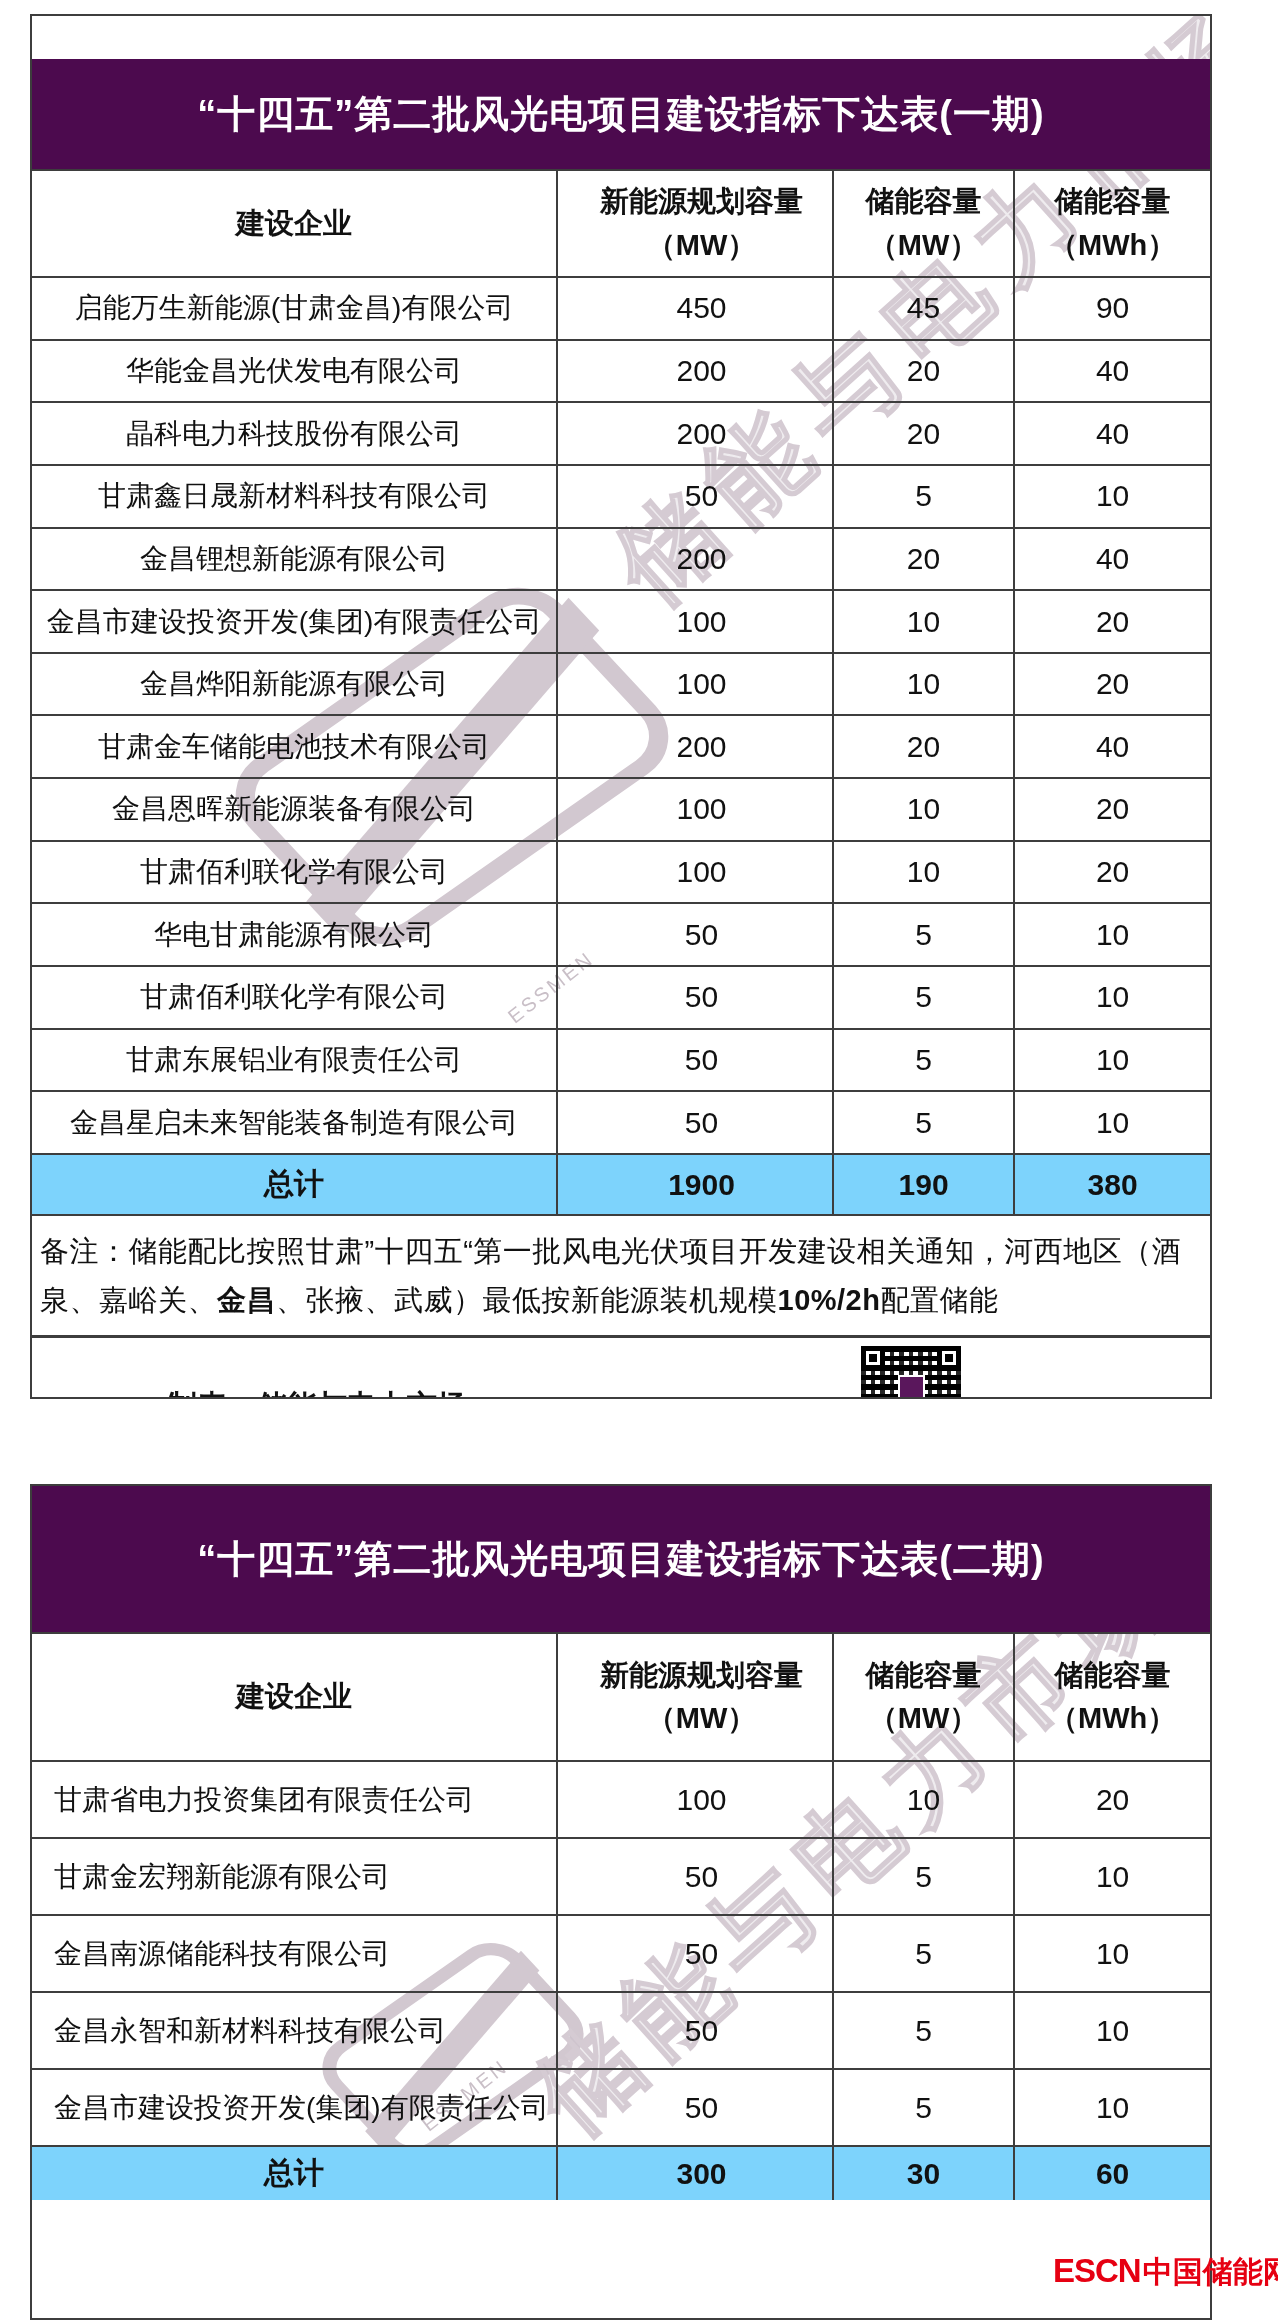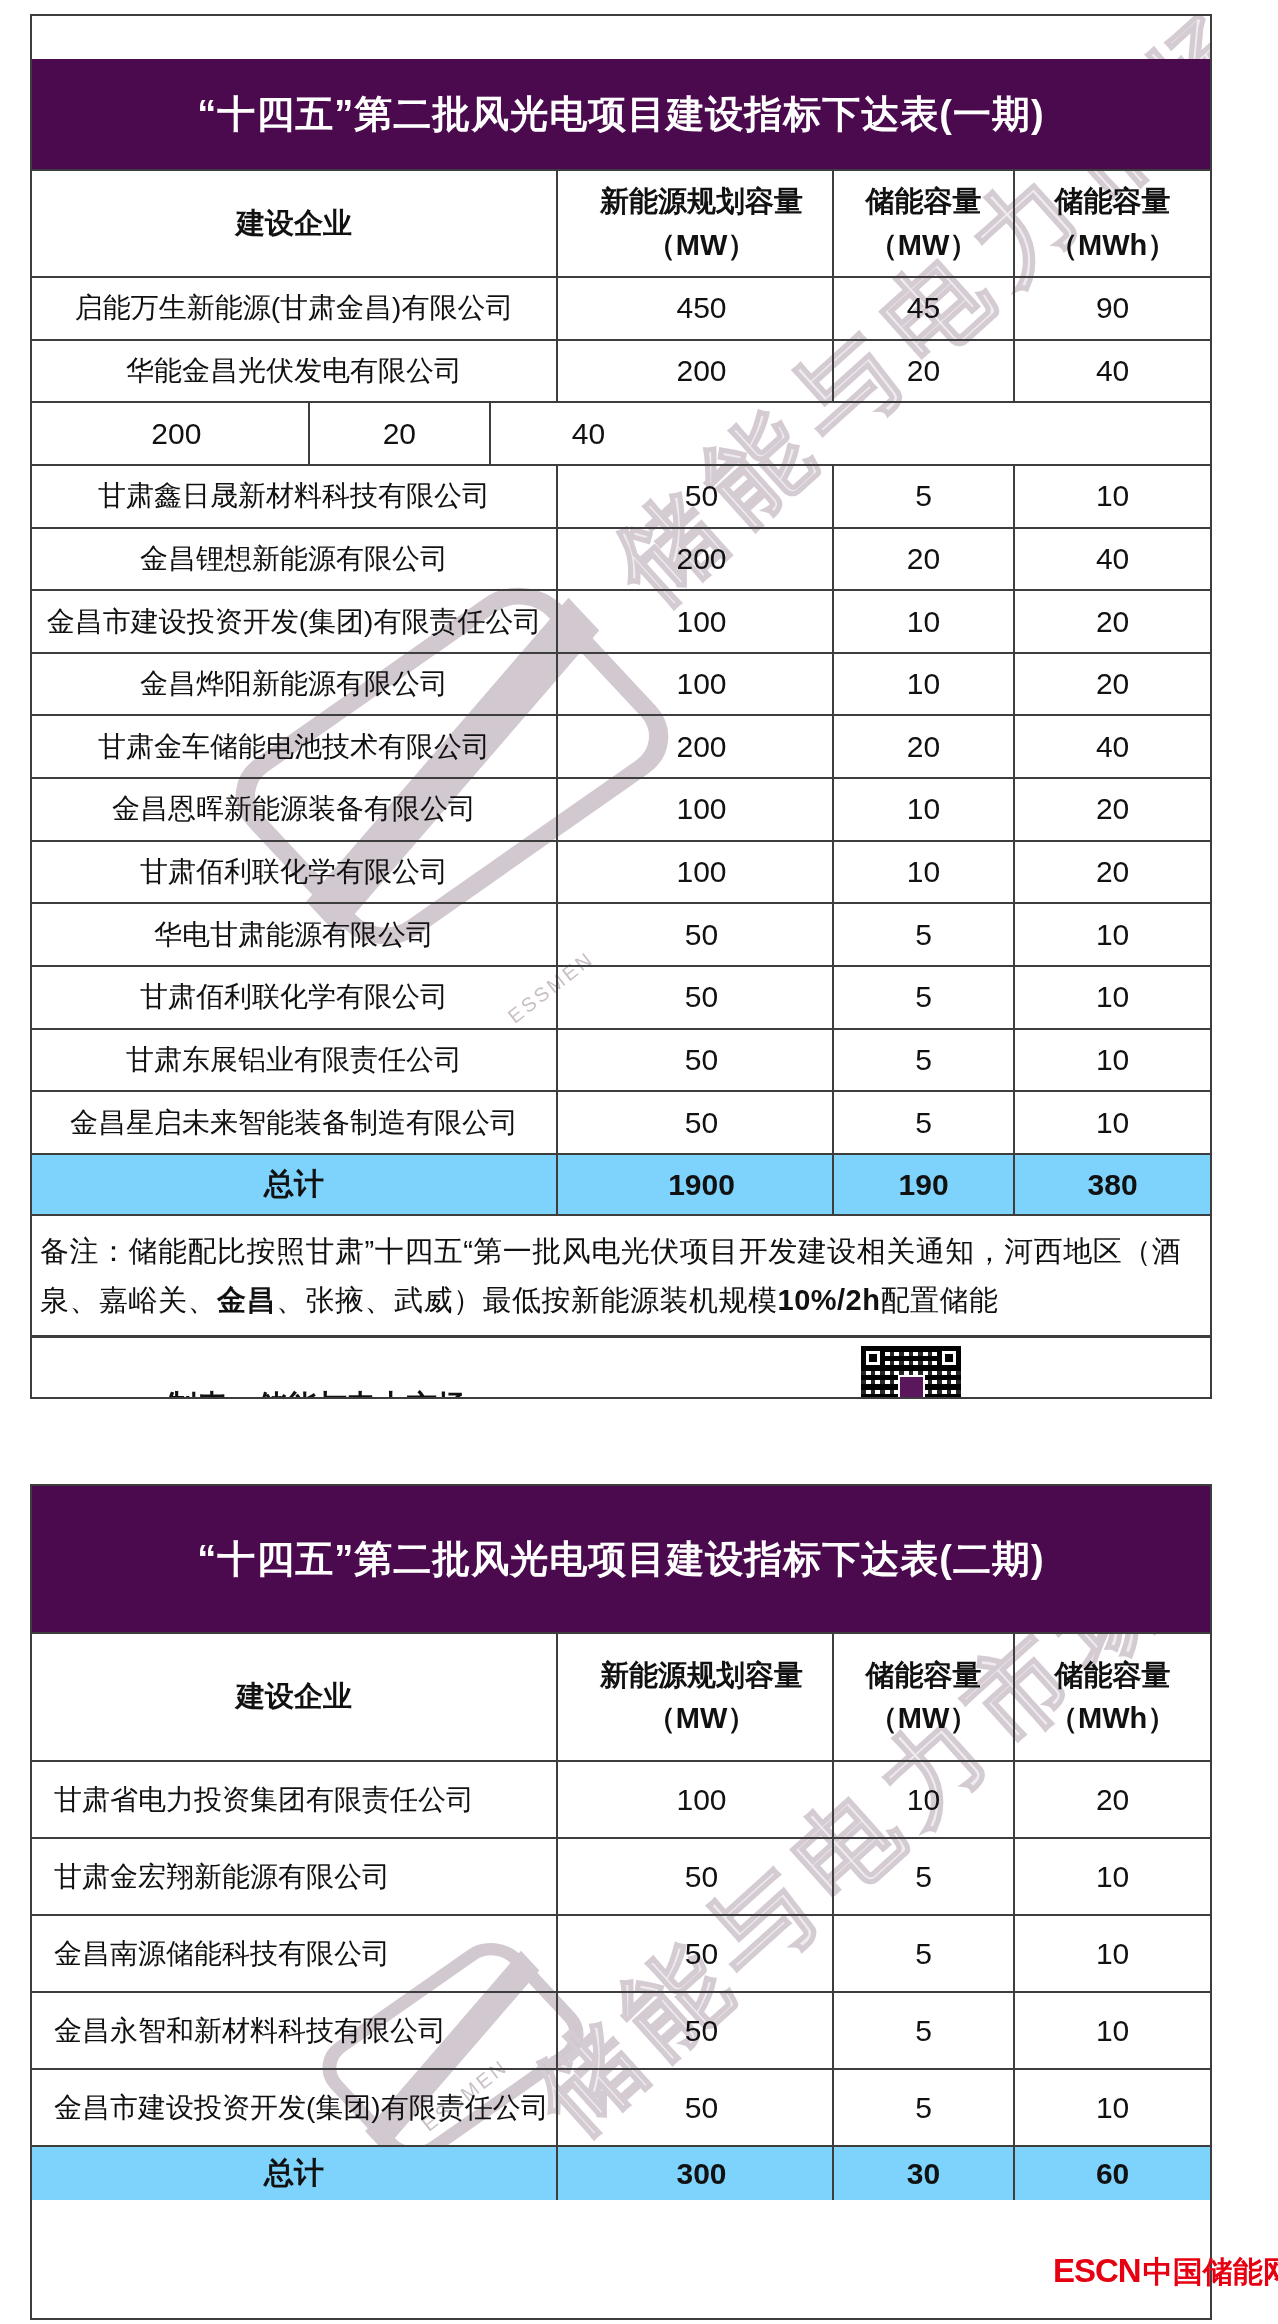--- a/index.html
+++ b/index.html
@@ -219,20 +219,21 @@
       <div class="cell c3 num">45</div>
       <div class="cell c4 num">90</div>
     </div>
     <div class="trow">
       <div class="cell c1">华能金昌光伏发电有限公司</div>
       <div class="cell c2 num">200</div>
       <div class="cell c3 num">20</div>
       <div class="cell c4 num">40</div>
     </div>
     <div class="trow">
+      <div class="cell c1">晶科电力科技股份有限公司</div>
       <div class="cell c2 num">200</div>
       <div class="cell c3 num">20</div>
       <div class="cell c4 num">40</div>
     </div>
     <div class="trow">
       <div class="cell c1">甘肃鑫日晟新材料科技有限公司</div>
       <div class="cell c2 num">50</div>
       <div class="cell c3 num">5</div>
       <div class="cell c4 num">10</div>
     </div>

